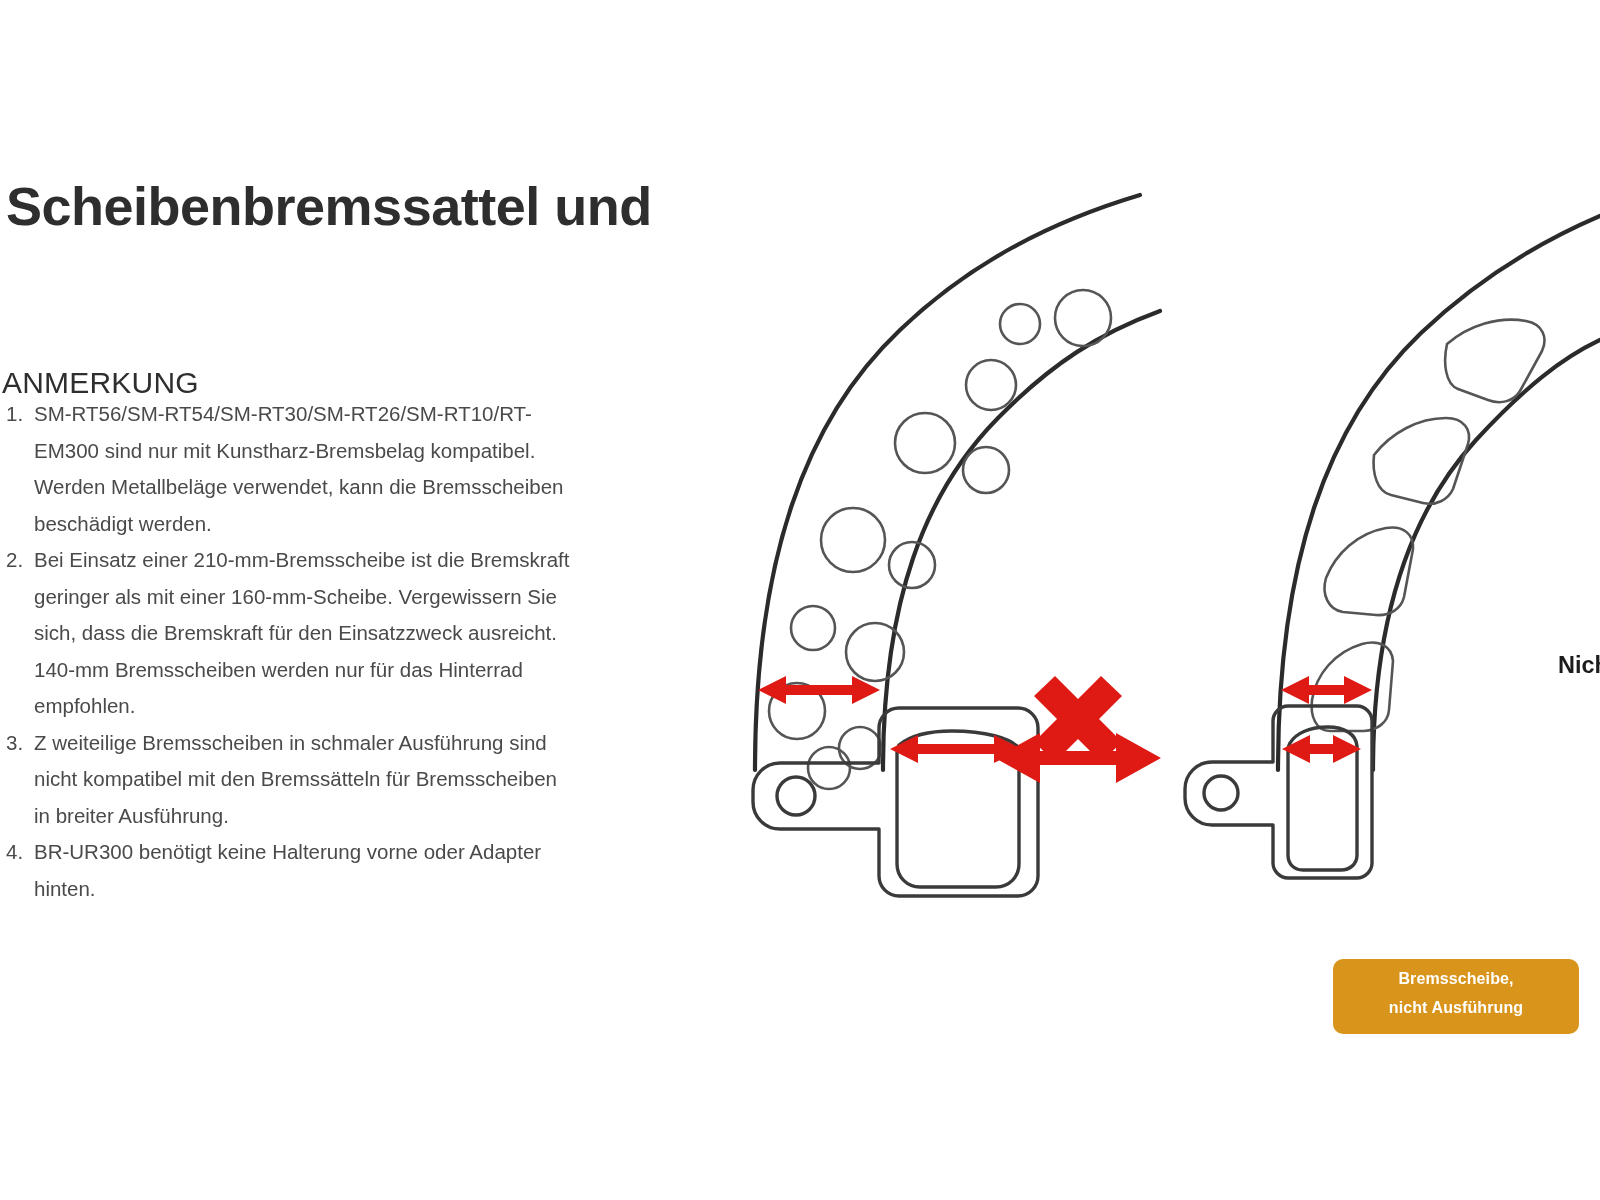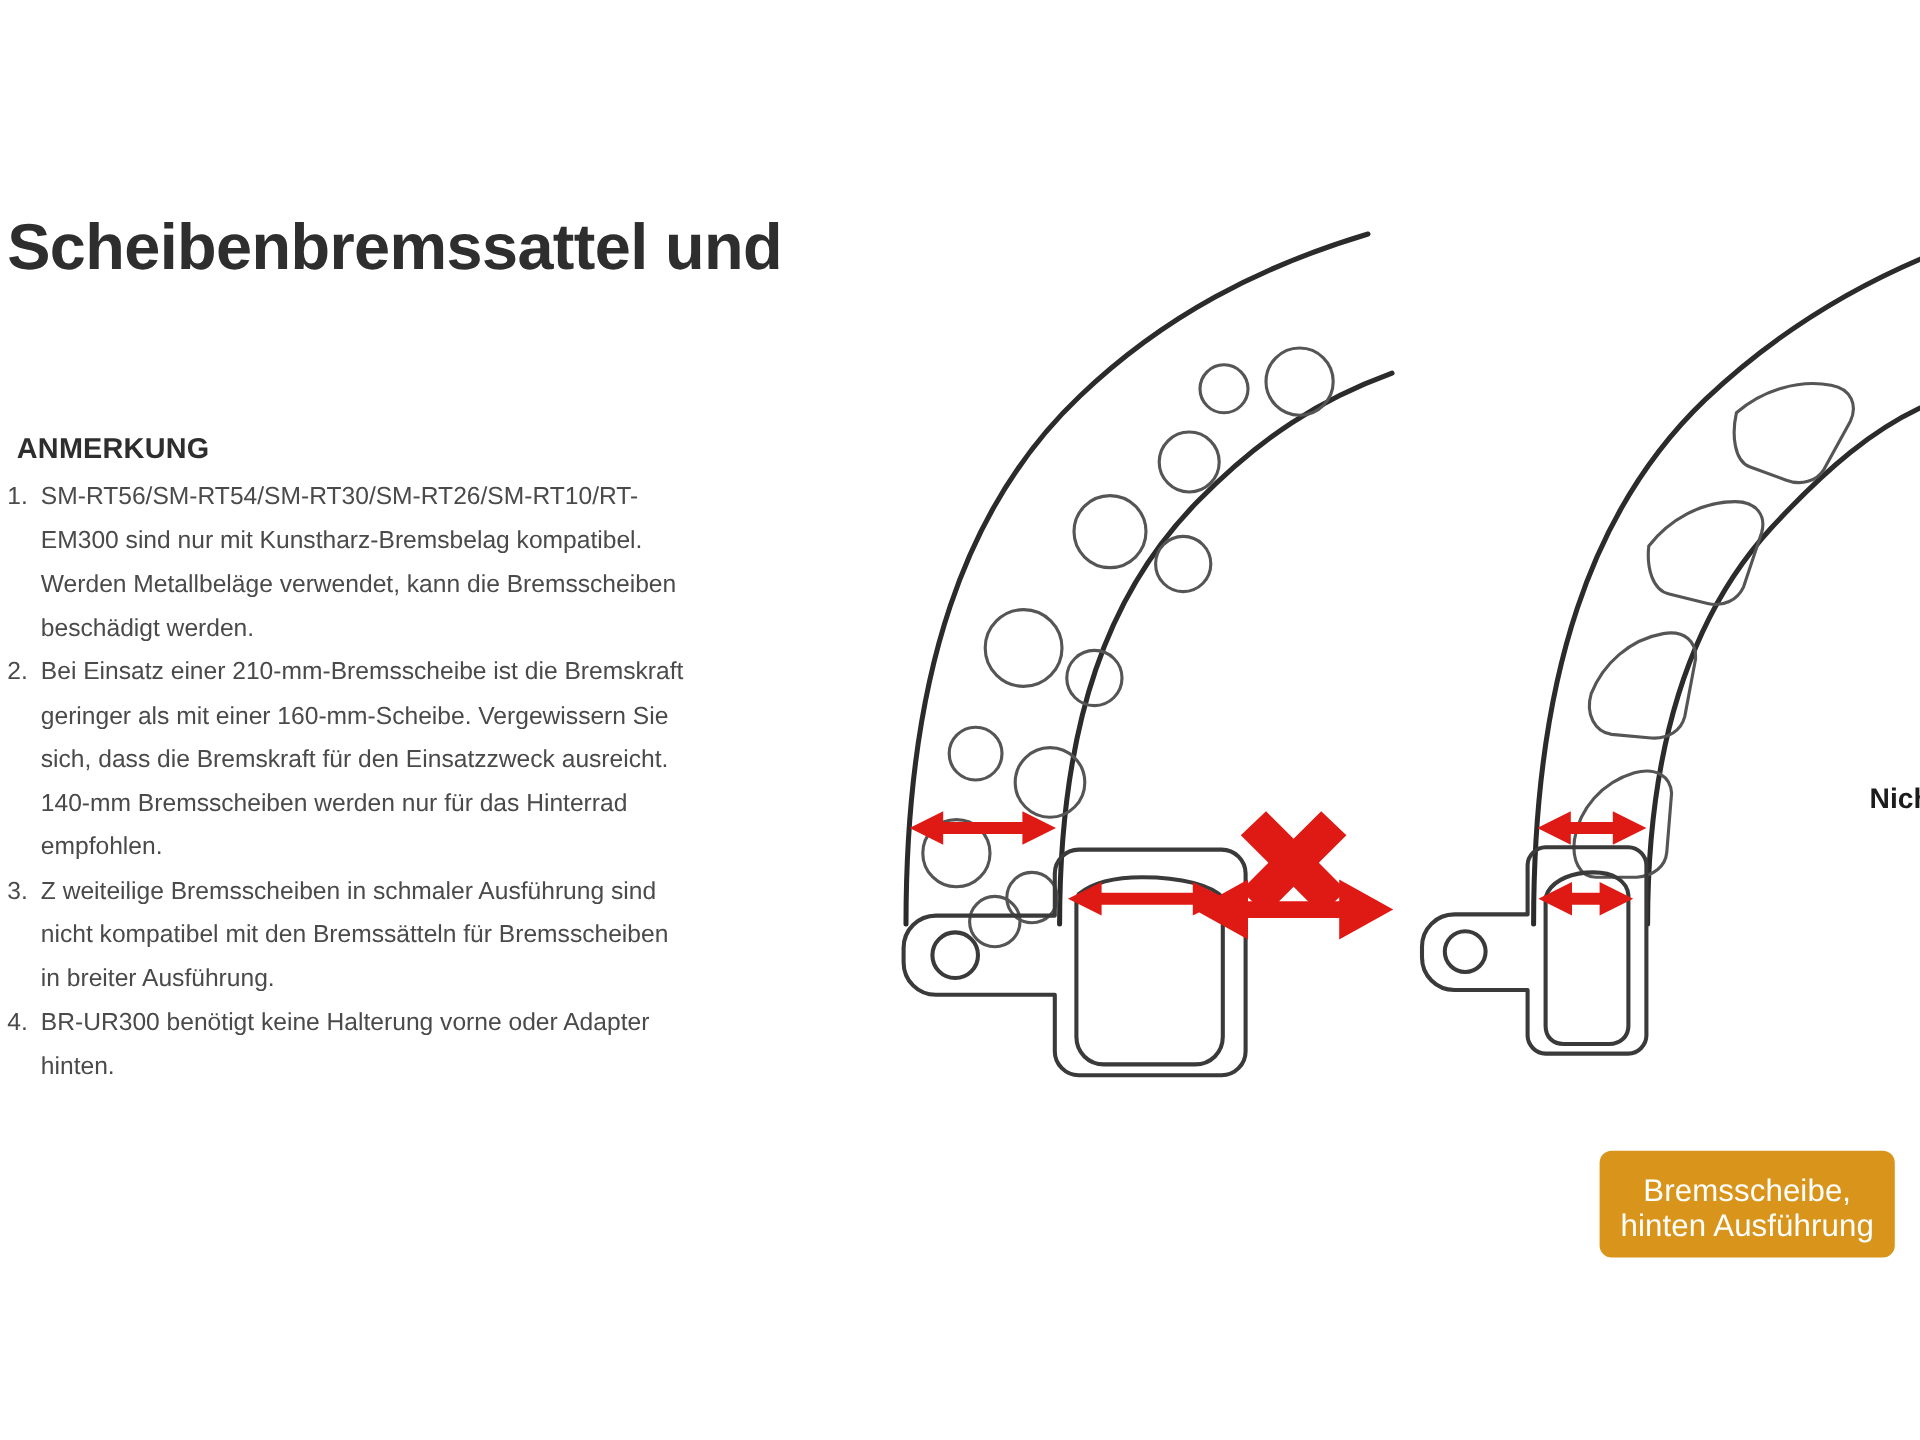--- a/index.html
+++ b/index.html
@@ -41,24 +41,24 @@
     line-height: 1.13;
     font-weight: 700;
     letter-spacing: -0.5px;
     color: #2e2e2e;
     font-family: "Liberation Sans", "DejaVu Sans", sans-serif;
   }
   #page-title .tline { display: block; white-space: nowrap; }
 
   #note-heading {
     position: absolute;
-    left: 14px;
+    left: 2px;
     top: 341px;
-    font-size: 24px;
-    font-weight: 700;
+    font-size: 30px;
+    font-weight: 400;
     letter-spacing: 0.2px;
     color: #2e2e2e;
   }
 
   #note-list {
     position: absolute;
     left: 0px;
     top: 396px;
     width: 575px;
     margin: 0;
@@ -89,25 +89,25 @@
     width: 1000px;
     height: 1200px;
   }
   #diagram svg { display: block; }
 
   .badge {
     position: absolute;
     box-sizing: border-box;
     border-radius: 10px;
     color: #ffffff;
-    font-weight: 400;
-    font-size: 26px;
+    font-weight: 700;
+    font-size: 16px;
     line-height: 29px;
     text-align: center;
-    padding: 19px 14px 12px 14px;
+    padding: 5px 14px 12px 14px;
     letter-spacing: 0.1px;
     font-family: "Liberation Sans", "DejaVu Sans", sans-serif;
   }
   #badge-wide {
     left: 733px;
     top: 959px;
     width: 246px;
   }
   .badge .bl { display: block; white-space: nowrap; }
 
@@ -358,17 +358,17 @@
                  L 440 765
                  L 440 783 Z"></path>
       </g>
 
     </svg>
 
     <div id="label-not-interchangeable">Nicht austauschbar</div>
 
     <div class="badge" id="badge-wide" style="background: rgb(217, 149, 27); color: rgb(255, 255, 255);">
       <span class="bl">Bremsscheibe,</span>
-      <span class="bl">hinten Ausführung</span>
+      <span class="bl">nicht Ausführung</span>
     </div>
 
   </div>
 </div>
 
 </body></html>

